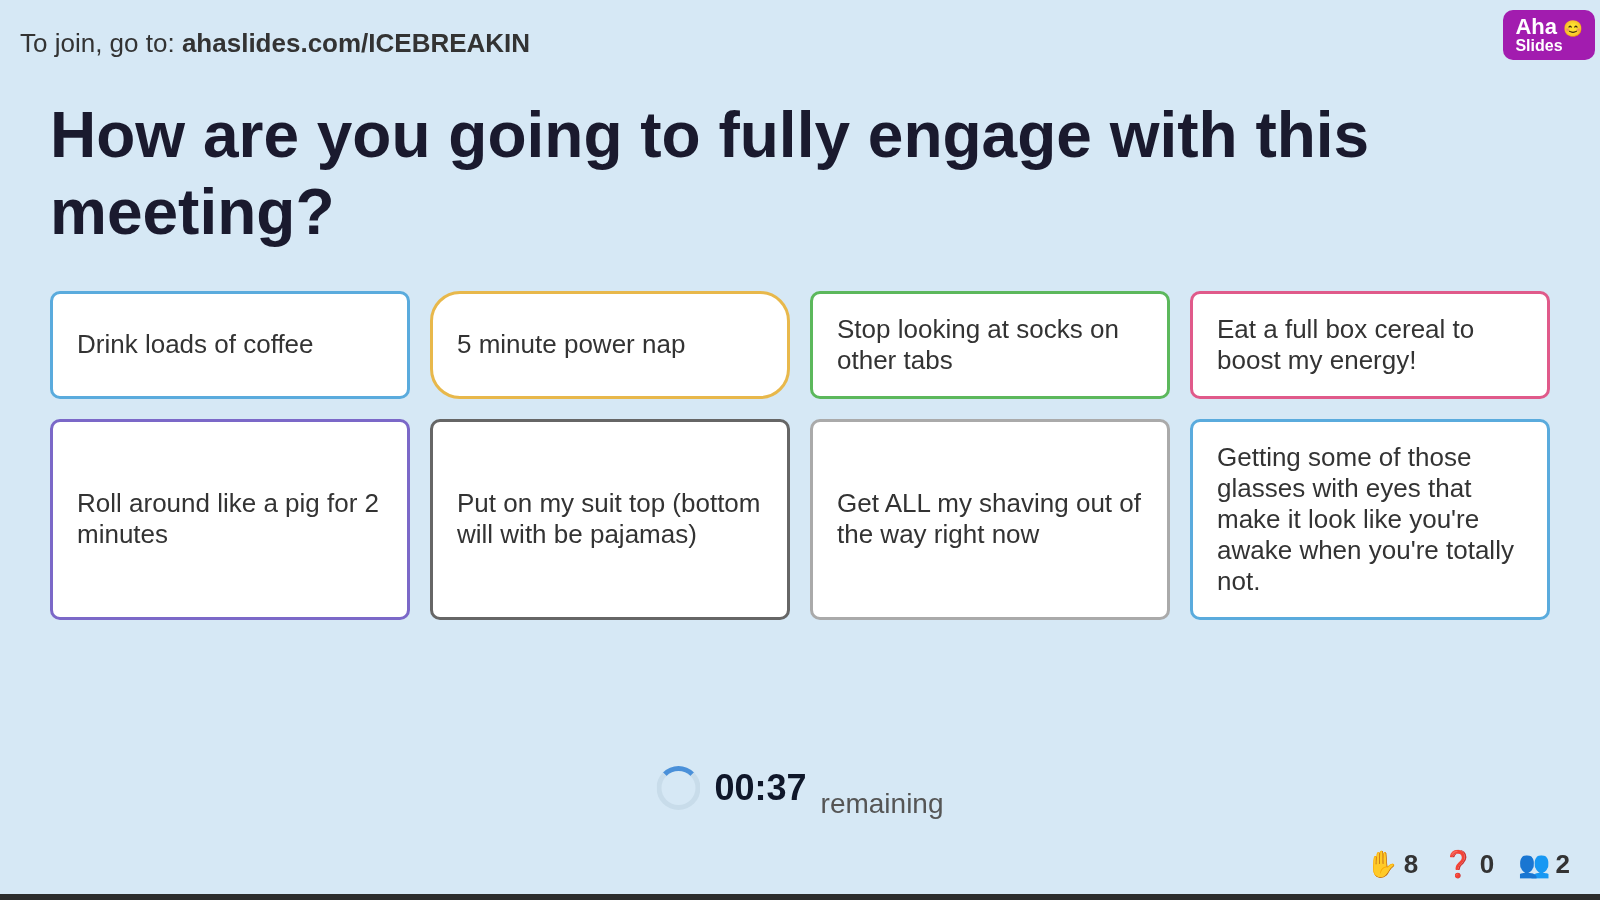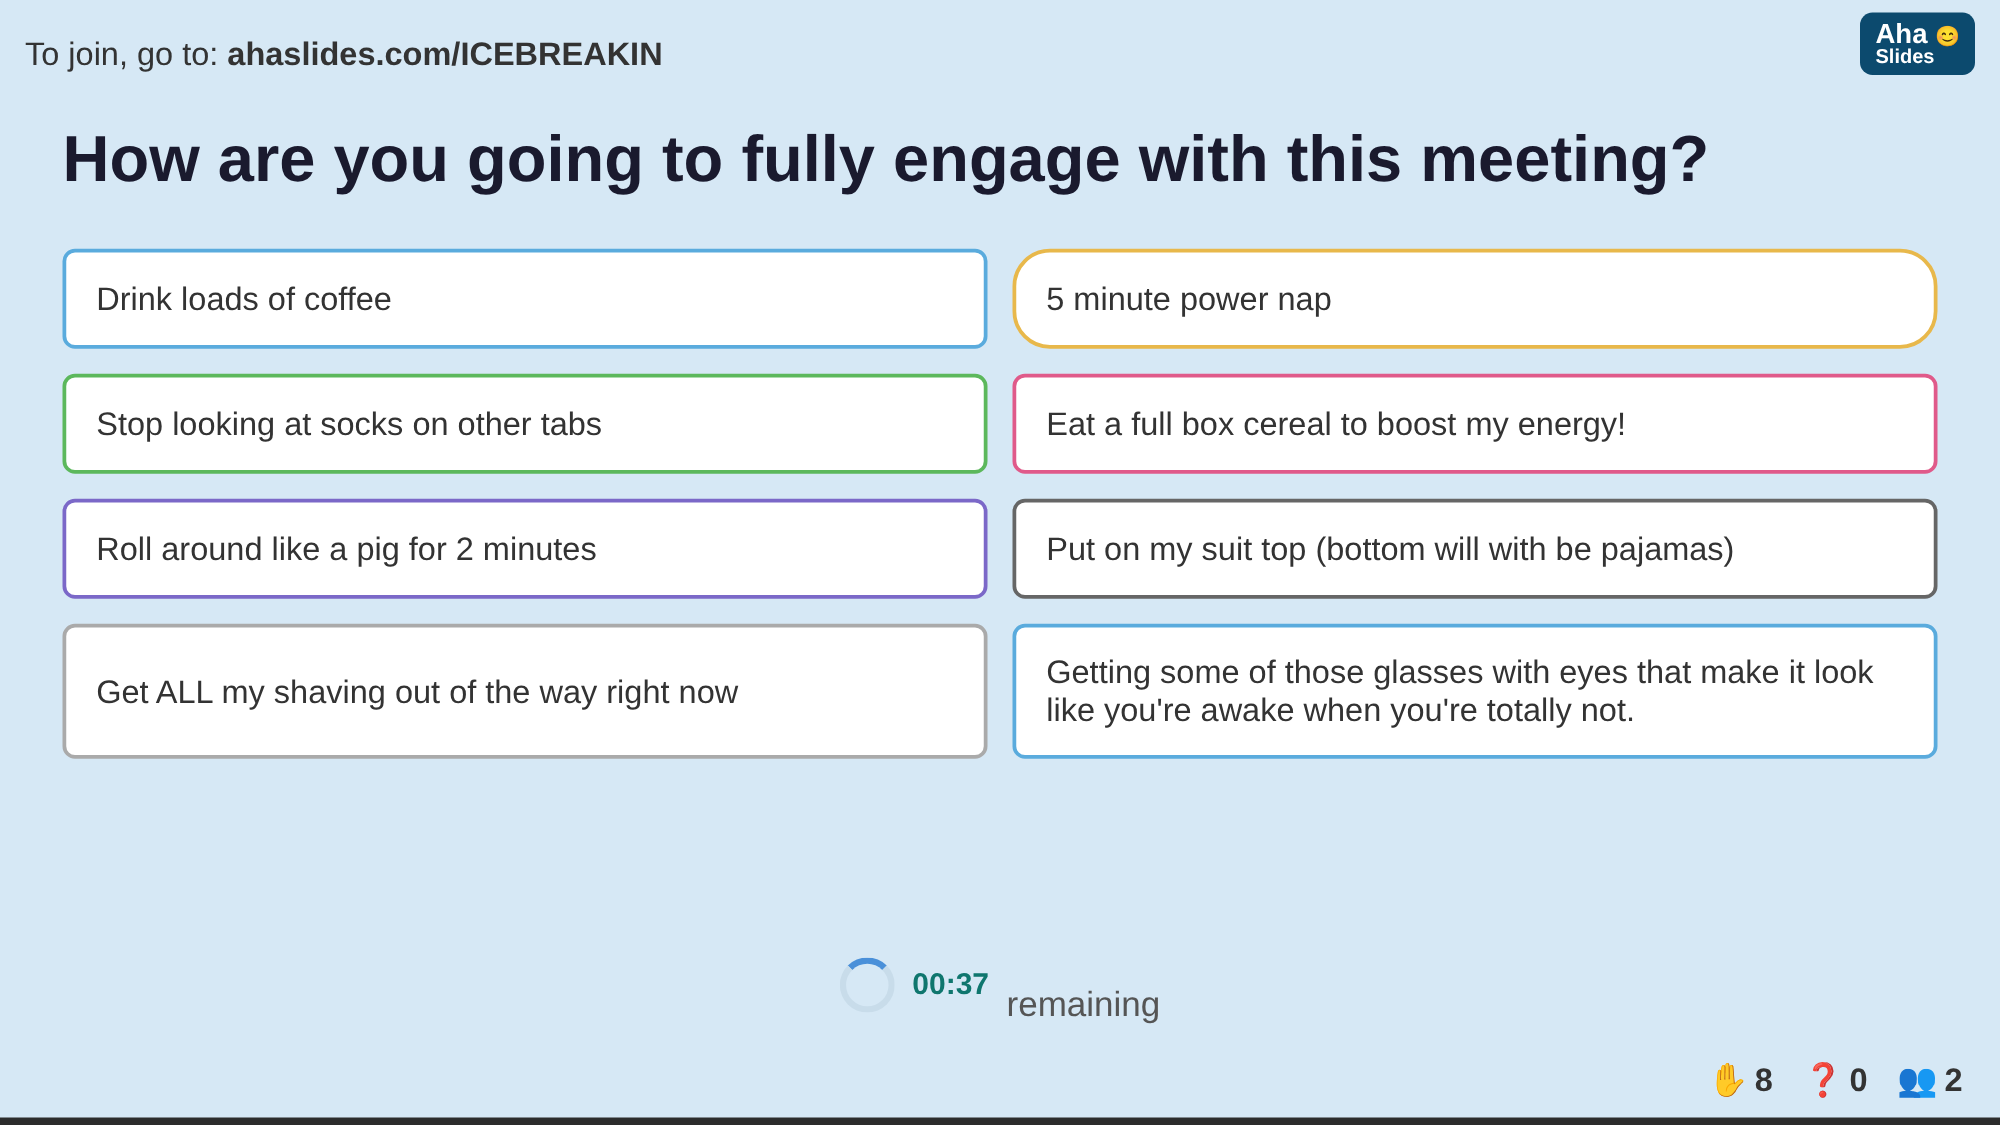--- a/index.html
+++ b/index.html
@@ -27,23 +27,23 @@
       font-size: 26px;
       color: #333;
     }
 
     .join-text strong {
       font-weight: 700;
     }
 
     .aha-logo {
       position: absolute;
-      right: 20px;
+      right: 5px;
       top: 10px;
-      background-color: #0c4a6e;
+      background-color: #a21caf;
       border-radius: 10px;
       padding: 6px 12px;
       display: flex;
       align-items: center;
       gap: 4px;
     }
 
     .aha-logo-text {
       color: white;
       font-size: 22px;
@@ -54,30 +54,30 @@
     .aha-logo-sub {
       color: #fff;
       font-size: 16px;
       font-weight: 700;
       line-height: 1;
     }
 
     
     .main-question {
       padding: 10px 50px 30px 50px;
-      font-size: 52px;
+      font-size: 64px;
       font-weight: 800;
       color: #1a1a2e;
       line-height: 1.2;
     }
 
     
     .answer-grid {
       display: grid;
-      grid-template-columns: repeat(2, 1fr);
+      grid-template-columns: repeat(4, 1fr);
       gap: 20px;
       padding: 0 50px;
       margin-top: 10px;
     }
 
     .answer-card {
       background: white;
       border-radius: 10px;
       padding: 20px 24px;
       font-size: 26px;
@@ -115,22 +115,22 @@
       border-top: 5px solid #4a90d9;
       border-radius: 50%;
       animation: spin 1s linear infinite;
     }
 
     @keyframes spin {
       to { transform: rotate(360deg); }
     }
 
     .timer-text {
-      font-size: 24px;
-      color: #0f766e;
+      font-size: 36px;
+      color: #0f172a;
       font-weight: 600;
     }
 
     .timer-remaining {
       font-size: 28px;
       color: #555;
       font-weight: 400;
       margin-top: 33px;
     }
 

